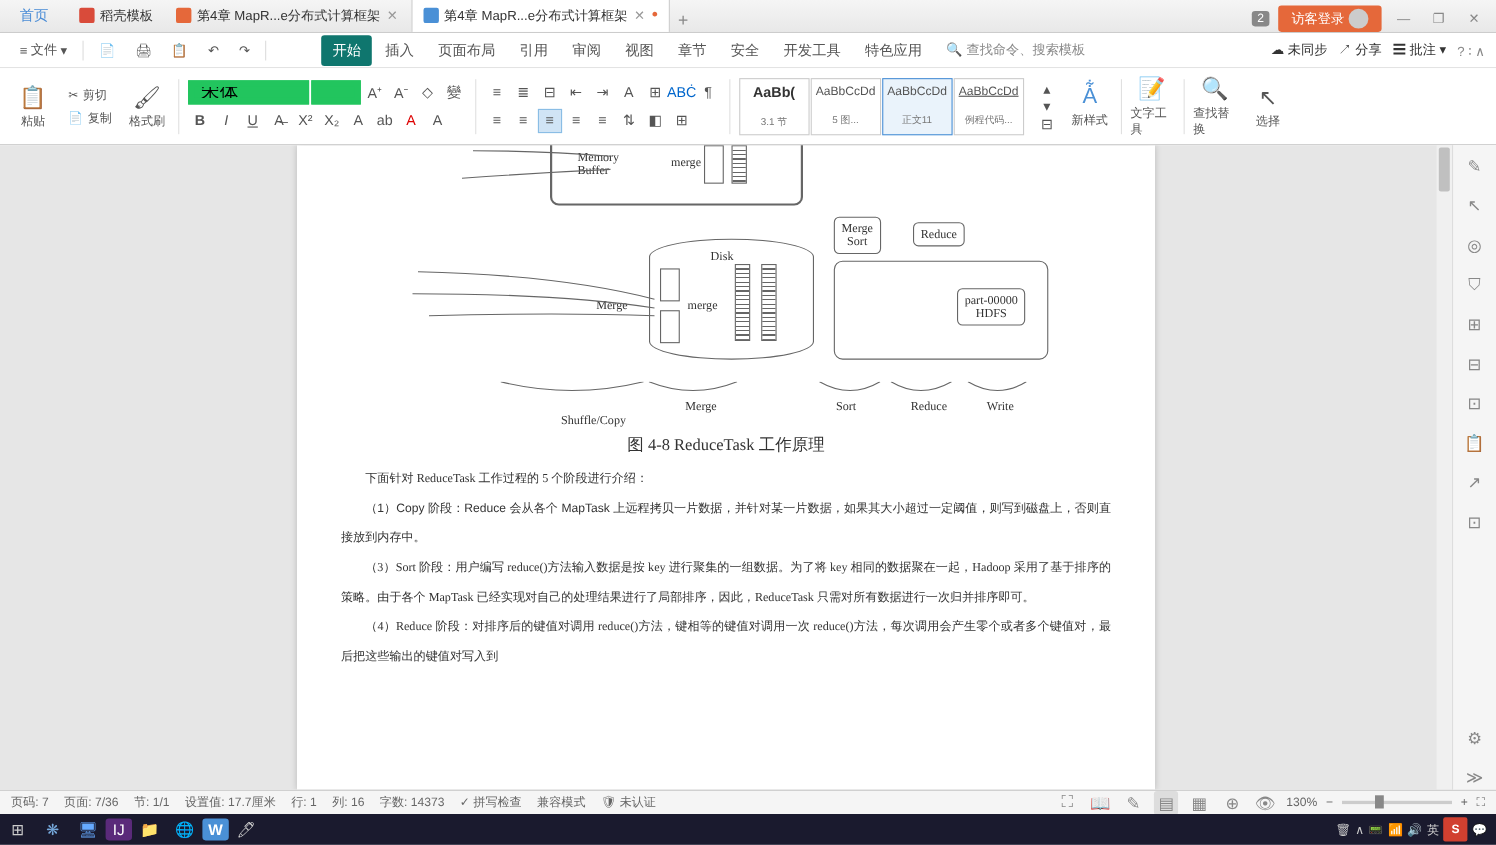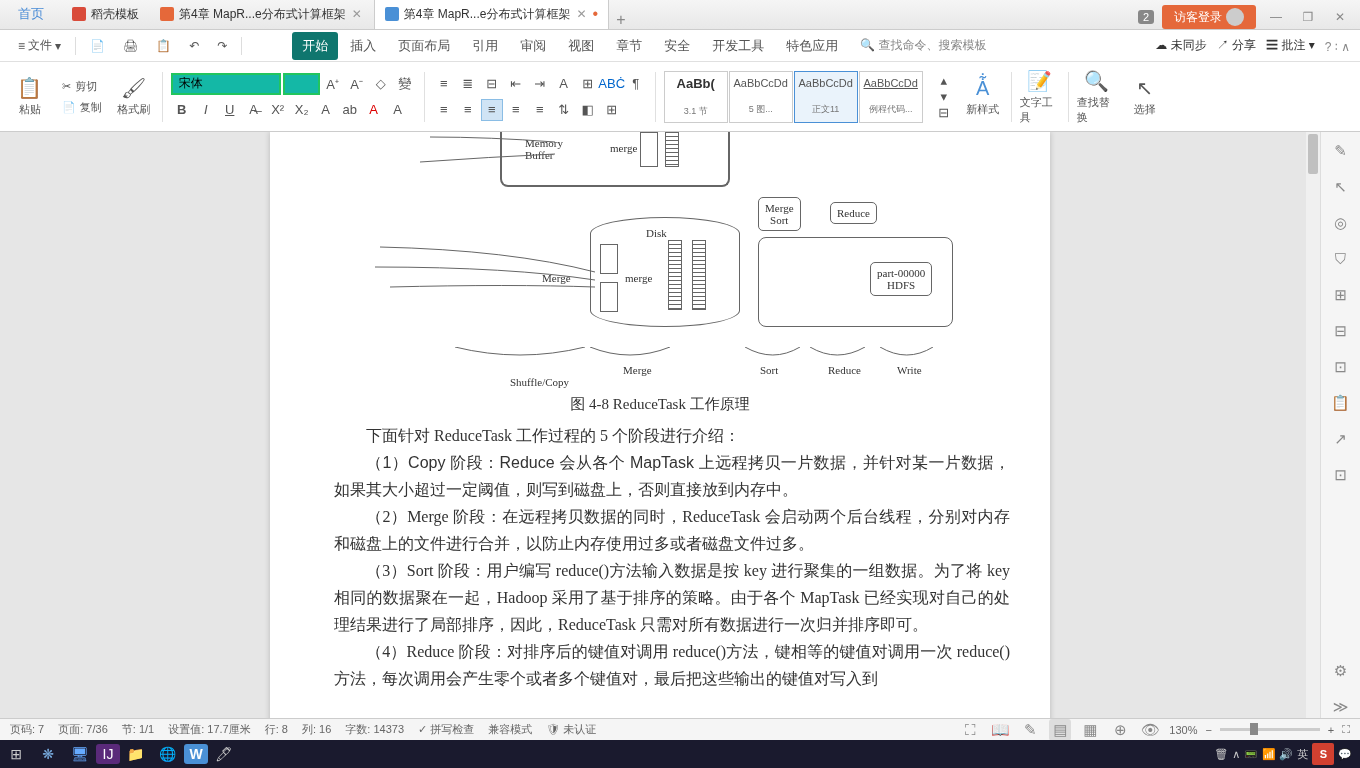--- a/index.html
+++ b/index.html
@@ -31,38 +31,38 @@
 .menu-right { margin-left: auto; display: flex; align-items: flex-end; gap: 10px; }
 
 
 .ribbon { height: 70px; background: #fff; border-bottom: 1px solid #ccc; display: flex; align-items: center; padding: 5px 10px; gap: 8px; }
 .ribbon-big { display: flex; flex-direction: column; align-items: center; justify-content: center; width: 40px; height: 56px; cursor: pointer; font-size: 11px; color: #555; gap: 2px; }
 .ribbon-big .icon { font-size: 20px; }
 .ribbon-small-grp { display: flex; flex-direction: column; gap: 2px; }
 .ribbon-small { display: flex; align-items: center; gap: 4px; padding: 2px 4px; cursor: pointer; font-size: 11px; color: #555; }
 .ribbon-sep { width: 1px; height: 50px; background: #e0e0e0; }
 .ribbon-row { display: flex; align-items: center; gap: 2px; }
-.font-select { border: 2px solid #22c55e; padding: 2px 18px 2px 6px; height: 22px; font-size: 12px; background: #14b8a6; }
+.font-select { border: 6px solid #22c55e; padding: 2px 18px 2px 6px; height: 22px; font-size: 17px; background: #22c55e; }
 .rb-btn { width: 22px; height: 22px; display: flex; align-items: center; justify-content: center; cursor: pointer; color: #555; font-size: 13px; border: 1px solid transparent; }
 .rb-btn.active { background: #d0e4f5; border: 1px solid #8abde5; }
 .style-box { display: flex; flex-direction: column; align-items: center; width: 64px; height: 52px; border: 1px solid #ccc; cursor: pointer; padding: 2px; justify-content: center; }
 .style-box.sel { border: 1px solid #4a90d6; background: #eaf3fb; }
 .style-preview { font-size: 13px; color: #333; }
 .style-small { font-size: 11px; color: #555; }
 .style-name { font-size: 9px; color: #777; margin-top: 14px; }
 
 
 .doc-area { position: absolute; top: 132px; left: 0; right: 40px; bottom: 50px; background: #e6e6e6; overflow: hidden; }
 .page { width: 780px; margin: 0 auto; background: #fff; min-height: 100%; padding: 0 40px 40px; box-shadow: 0 0 6px rgba(0,0,0,0.2); }
 .diagram { height: 255px; position: relative; }
 .diag-label { position: absolute; font-size: 11px; color: #333; font-family: "Times New Roman"; }
 .diag-box { position: absolute; border: 1px solid #666; border-radius: 5px; text-align: center; font-size: 11px; padding: 4px 6px; font-family: "Times New Roman"; }
 .disk-shape { position: absolute; border: 1px solid #666; border-radius: 50% / 15%; }
 .caption { text-align: center; font-size: 15px; font-family: "SimSun"; margin: 8px 0; }
-.body-txt { font-size: 16px; line-height: 27px; font-family: "SimSun"; text-align: justify; text-indent: 2em; margin-left: 24px; }
+.body-txt { font-size: 11px; line-height: 27px; font-family: "SimSun"; text-align: justify; text-indent: 2em; }
 .body-txt.first { text-indent: 2em; }
 
 
 .right-bar { position: absolute; right: 0; top: 132px; bottom: 50px; width: 40px; background: #f5f5f5; border-left: 1px solid #ddd; display: flex; flex-direction: column; align-items: center; padding-top: 8px; gap: 14px; }
 .side-icon { width: 22px; height: 22px; display: flex; align-items: center; justify-content: center; color: #888; cursor: pointer; font-size: 15px; }
 
 
 .status-bar { position: absolute; bottom: 28px; left: 0; right: 0; height: 22px; background: #f5f5f5; border-top: 1px solid #ccc; display: flex; align-items: center; padding: 0 10px; gap: 14px; font-size: 11px; color: #666; }
 .status-right { margin-left: auto; display: flex; align-items: center; gap: 8px; }
 .zoom-slider { width: 100px; height: 3px; background: #ccc; position: relative; }
@@ -287,21 +287,20 @@
         <path d="M0 0 Q65 16 130 0" stroke="#666" fill="none"></path>
         <path d="M135 0 Q175 16 215 0" stroke="#666" fill="none"></path>
         <path d="M290 0 Q318 16 345 0" stroke="#666" fill="none"></path>
         <path d="M355 0 Q382 16 410 0" stroke="#666" fill="none"></path>
         <path d="M425 0 Q452 16 478 0" stroke="#666" fill="none"></path>
       </svg>
     </div>
     <p class="caption">图 4-8  ReduceTask 工作原理</p>
     <p class="body-txt first">下面针对 ReduceTask 工作过程的 5 个阶段进行介绍：</p>
     <p class="body-txt"><span>（1）Copy 阶段：Reduce 会从各个 MapTask 上远程拷贝一片数据，并针对某一片数据，如果其大小超过一定阈值，则写到磁盘上，否则直接放到内存中。</span></p>
-    <p class="body-txt">（2）Merge 阶段：在远程拷贝数据的同时，ReduceTask 会启动两个后台线程，分别对内存和磁盘上的文件进行合并，以防止内存使用过多或者磁盘文件过多。</p>
     <p class="body-txt">（3）Sort 阶段：用户编写 reduce()方法输入数据是按 key 进行聚集的一组数据。为了将 key 相同的数据聚在一起，Hadoop 采用了基于排序的策略。由于各个 MapTask 已经实现对自己的处理结果进行了局部排序，因此，ReduceTask 只需对所有数据进行一次归并排序即可。</p>
     <p class="body-txt">（4）Reduce 阶段：对排序后的键值对调用 reduce()方法，键相等的键值对调用一次 reduce()方法，每次调用会产生零个或者多个键值对，最后把这些输出的键值对写入到</p>
   </div>
 </div>
 
 <div class="scrollbar">
     <div class="scroll-thumb"></div>
   </div>
 
 <div class="right-bar">
@@ -318,21 +317,21 @@
   <div style="flex:1"></div>
   <span class="side-icon">⚙</span>
   <span class="side-icon">≫</span>
 </div>
 
 <div class="status-bar">
   <span>页码: 7</span>
   <span>页面: 7/36</span>
   <span>节: 1/1</span>
   <span>设置值: 17.7厘米</span>
-  <span>行: 8</span>
+  <span>行: 1</span>
   <span>列: 16</span>
   <span>字数: 14373</span>
   <span>✓ <span>拼写检查</span></span>
   <span>兼容模式</span>
   <span>🛡 <span>未认证</span></span>
   <div class="status-right">
     <span class="side-icon">⛶</span>
     <span class="side-icon">📖</span>
     <span class="side-icon">✎</span>
     <span class="side-icon" style="background:#ddd;border-radius:3px">▤</span>

